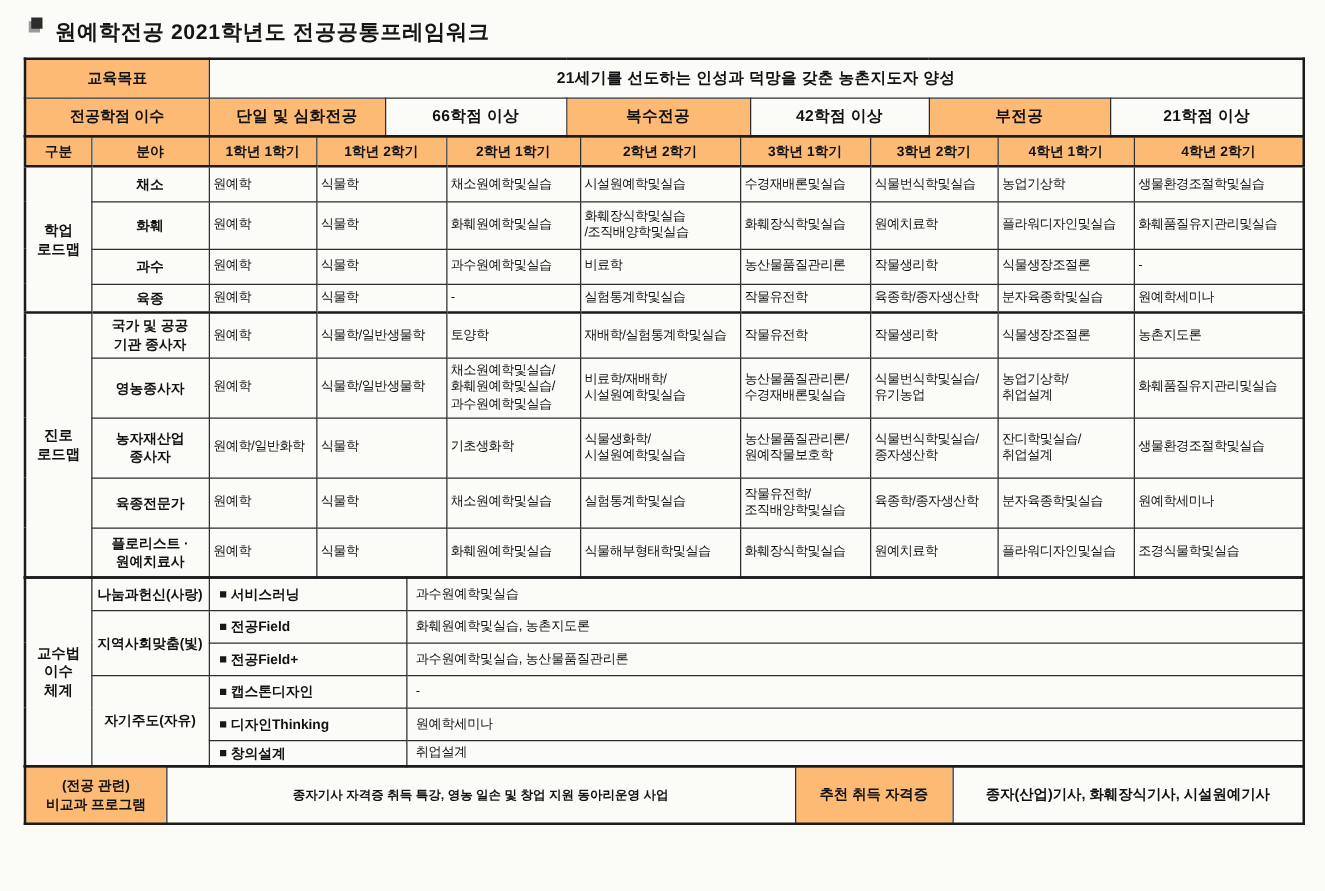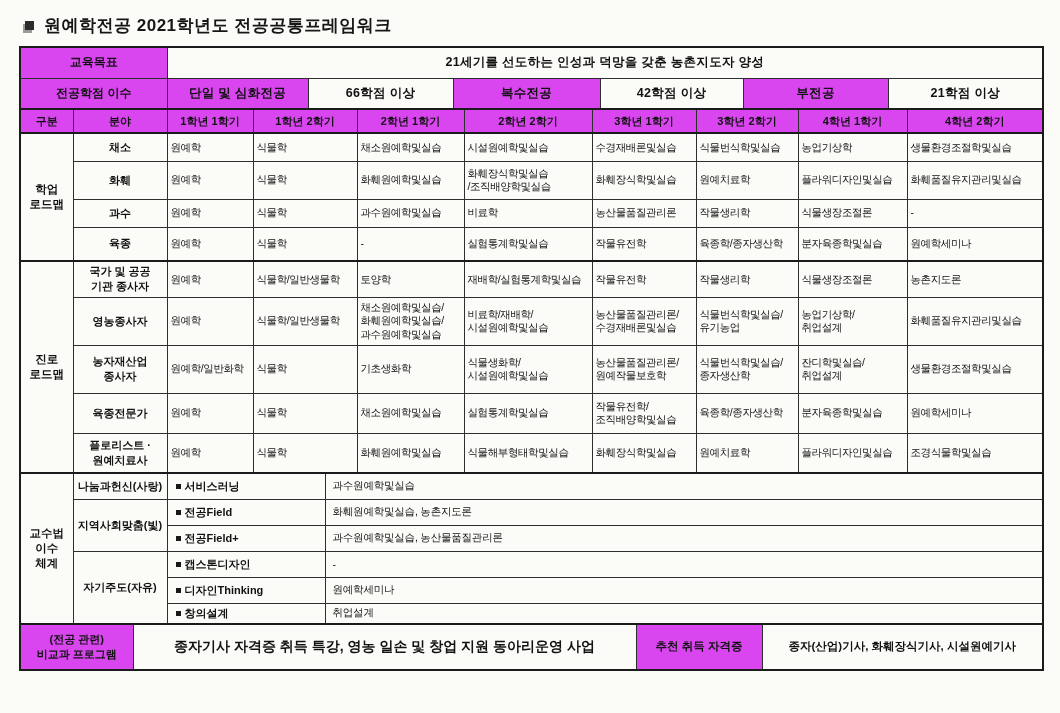--- a/index.html
+++ b/index.html
@@ -7,59 +7,59 @@
   body {
     width: 1060px; height: 713px;
     background: #fbfbf8;
     font-family: "Liberation Sans", "DejaVu Sans", sans-serif;
     color: #141414;
     overflow: hidden;
   }
   .page { padding: 10px 0 0 19px; width: 1060px; }
 
   
-  .title-row { display: flex; align-items: center; margin: 4px 0 9px 6px; }
+  .title-row { display: flex; margin: 4px 0 9px 6px; }
   .title-bullet {
     width: 9px; height: 9px; background: #2c2c2c; margin-right: 10px;
     box-shadow: -2px 3px 0 #9a9a9a; flex: 0 0 auto;
   }
   .title-text { font-size: 17px; font-weight: bold; letter-spacing: 0.5px; color: #161616; }
 
   
   table.tbl {
     border-collapse: collapse; table-layout: fixed; width: 1023px;
     border: 2px solid #1b1b1b;
   }
   table.tbl + table.tbl { margin-top: -2px; }
   td {
     border: 1px solid #2e2e2e;
     padding: 2px 3px;
     font-size: 10.5px;
     vertical-align: middle;
     overflow: hidden;
     color: #121212;
   }
-  .shaded { background: #d946ef; margin-top: 40px; }
+  .shaded { background: #fdba74; margin-top: 40px; }
   .c { text-align: center; }
   .b { font-weight: bold; }
   .pre { white-space: pre-line; }
   .big { font-size: 12.5px; font-weight: bold; letter-spacing: 0.3px; }
   .lbl { font-size: 12px; font-weight: bold; }
   .hdrcell { font-size: 11px; font-weight: bold; border-top: 2px solid #1b1b1b; border-bottom: 2px solid #1b1b1b; }
   .sec { font-size: 11.5px; font-weight: bold; }
   .fld { font-size: 11px; font-weight: bold; }
   .crs { text-align: left; letter-spacing: -0.4px; line-height: 1.25; }
   .bt2 td { border-top-width: 2px; border-top-color: #1b1b1b; }
 
   
   .h31 { height: 31px; }
   .h24 { height: 24px; padding-left: 19px; }
   .h28 { height: 28px; }
   .h38 { height: 38px; }
-  .h23 { height: 34px; }
+  .h23 { height: 23px; }
   .h36 { height: 36px; }
   .h48 { height: 48px; }
   .h40 { height: 40px; margin-left: 20px; }
   .h26 { height: 26px; }
   .h19 { height: 19px; font-family: Liberation Mono, monospace; }
   .h46 { height: 46px; padding-left: 15px; }
 
   
   .mth { text-align: left; padding-left: 8px; font-weight: bold; font-size: 11px; white-space: nowrap; }
   .sq { display: inline-block; width: 5px; height: 5px; background: #181818; margin: 0 4px 1px 0; vertical-align: middle; }
@@ -296,20 +296,20 @@
     <colgroup>
       <col style="width:113px">
         <col style="width:503px">
         <col style="width:126px">
         <col style="width:281px">
     </colgroup>
     <tbody>
         <tr class="h46">
       <td class="shaded c b pre" style="font-size:11px">(전공 관련)
 비교과 프로그램</td>
-      <td class="c b" style="font-size:14px">종자기사 자격증 취득 특강, 영농 일손 및 창업 지원 동아리운영 사업</td>
+      <td class="c b" style="font-size:10px">종자기사 자격증 취득 특강, 영농 일손 및 창업 지원 동아리운영 사업</td>
       <td class="shaded c b" style="font-size:11.5px">추천 취득 자격증</td>
       <td class="c b" style="font-size:11.5px">종자(산업)기사, 화훼장식기사, 시설원예기사</td>
     </tr>
   </tbody>
     </table>
 
 </div>
 
 </body></html>

